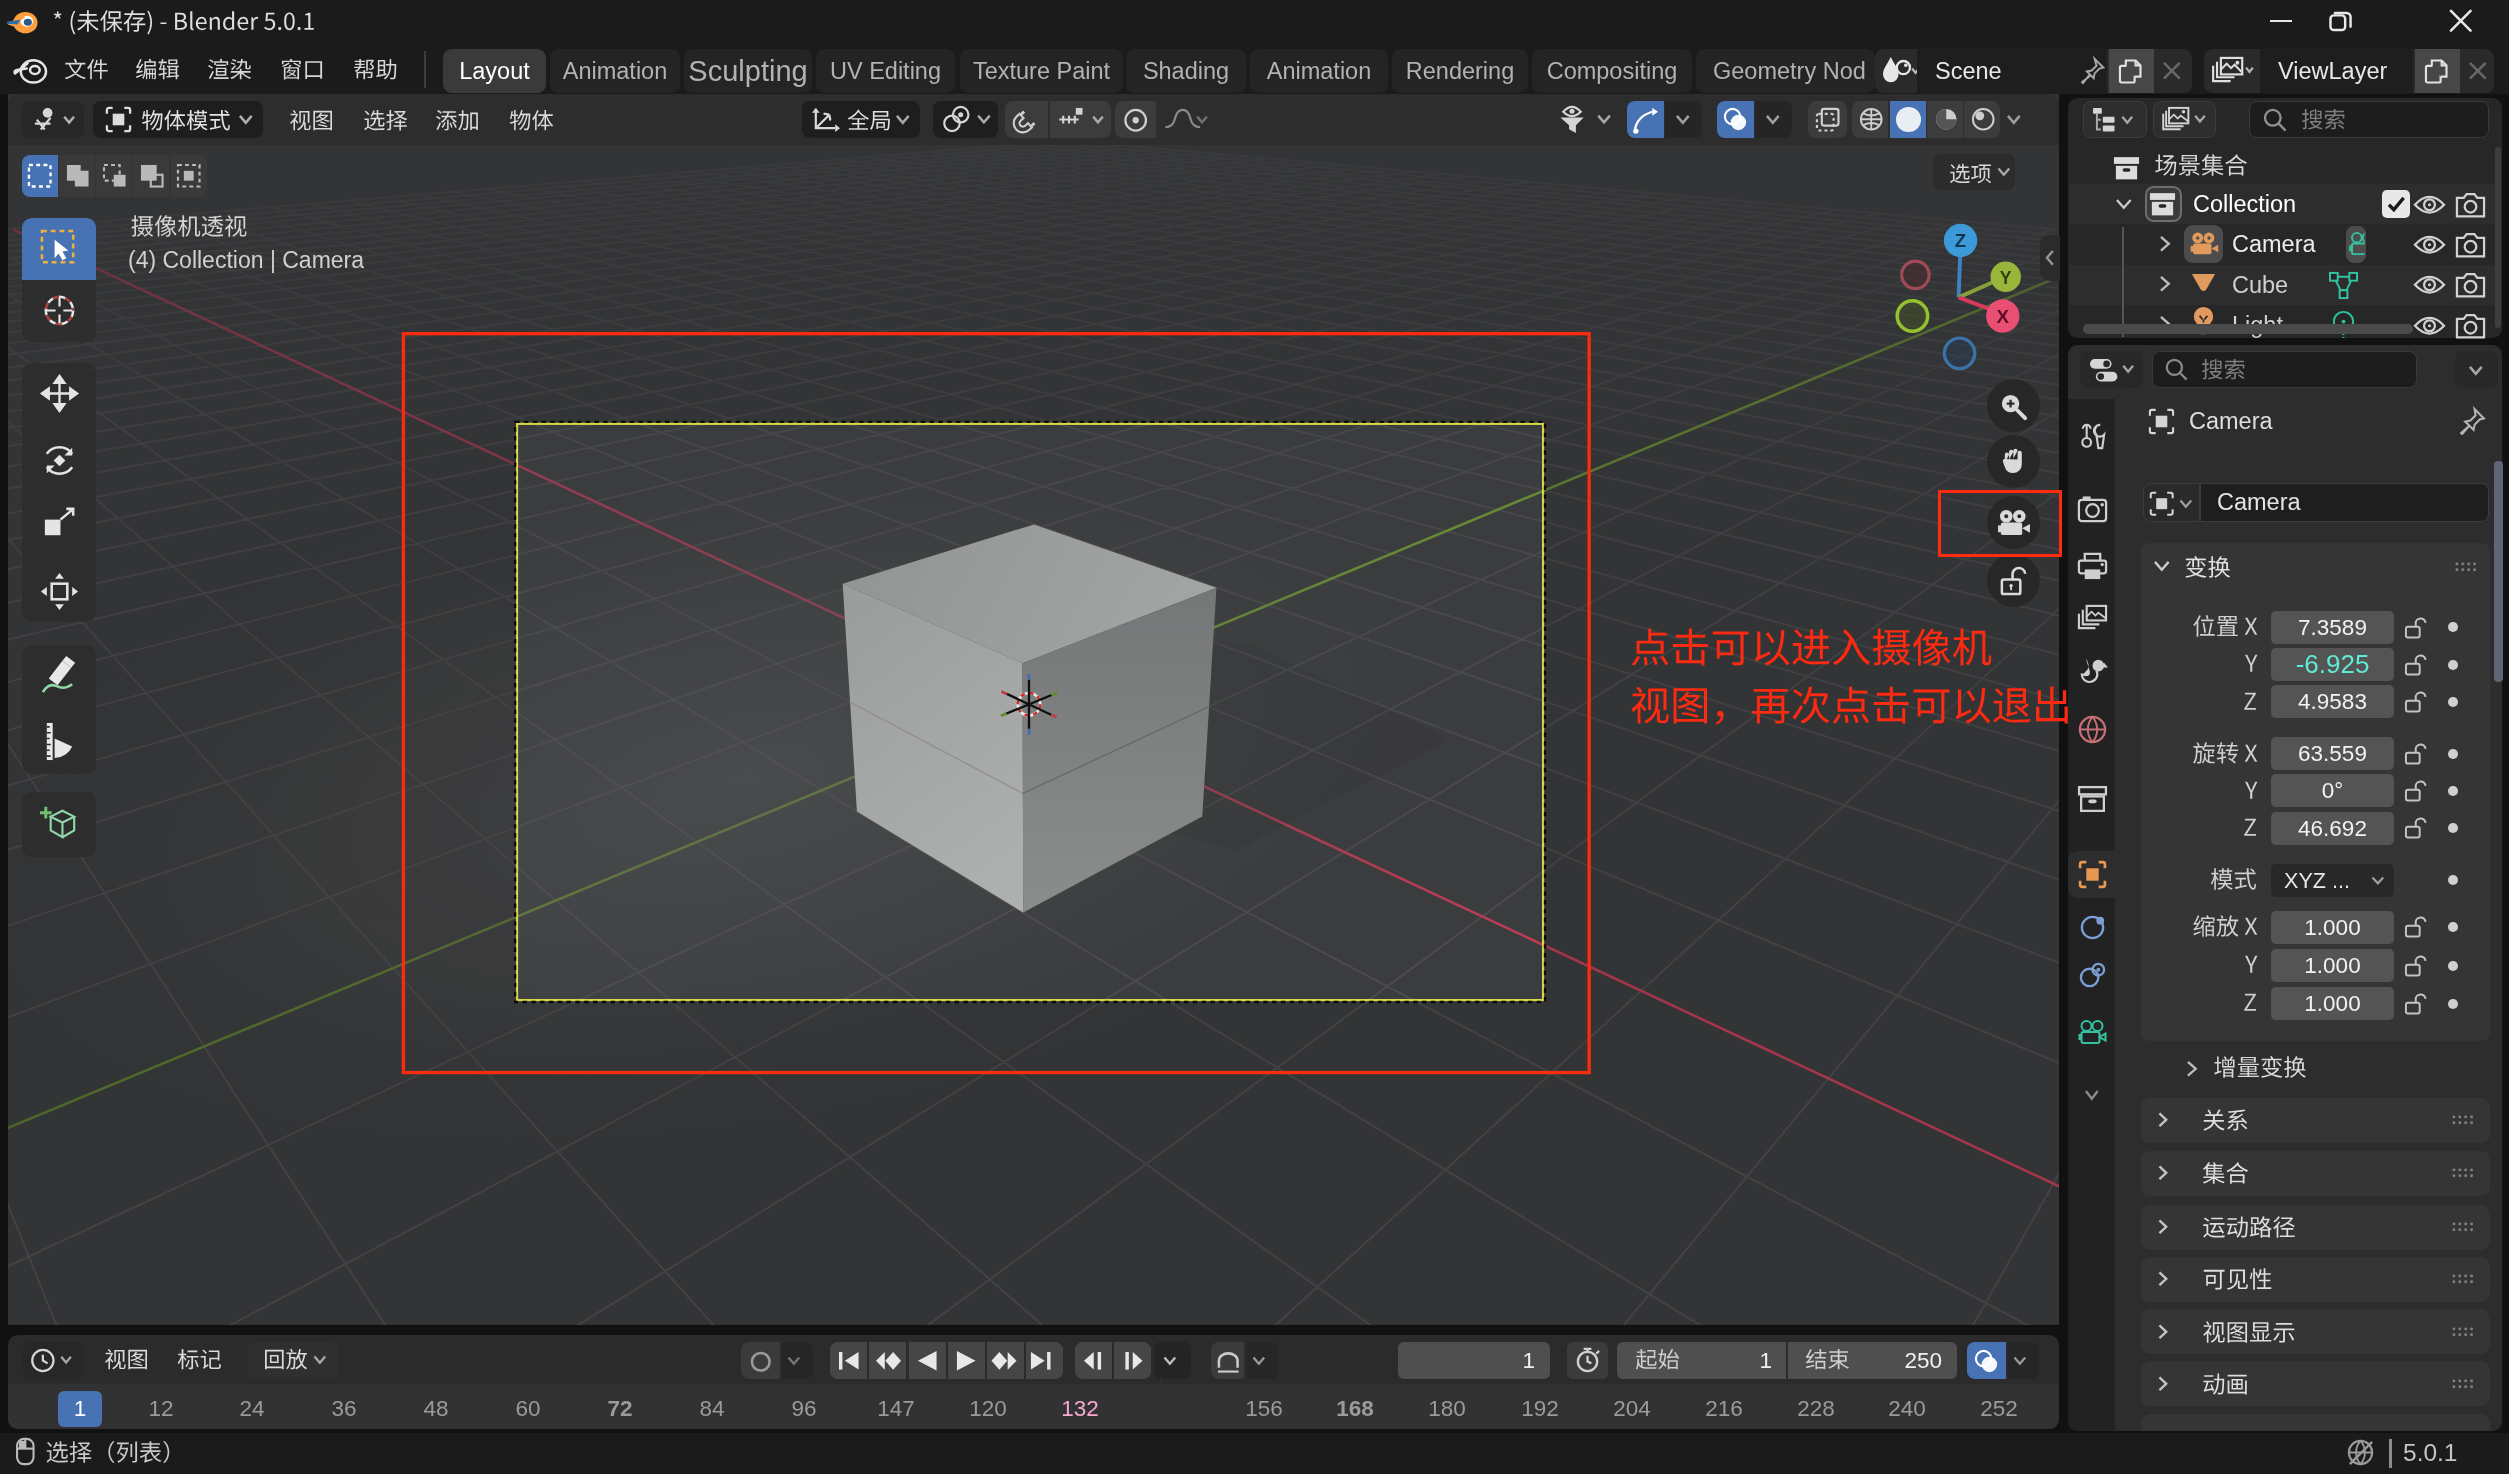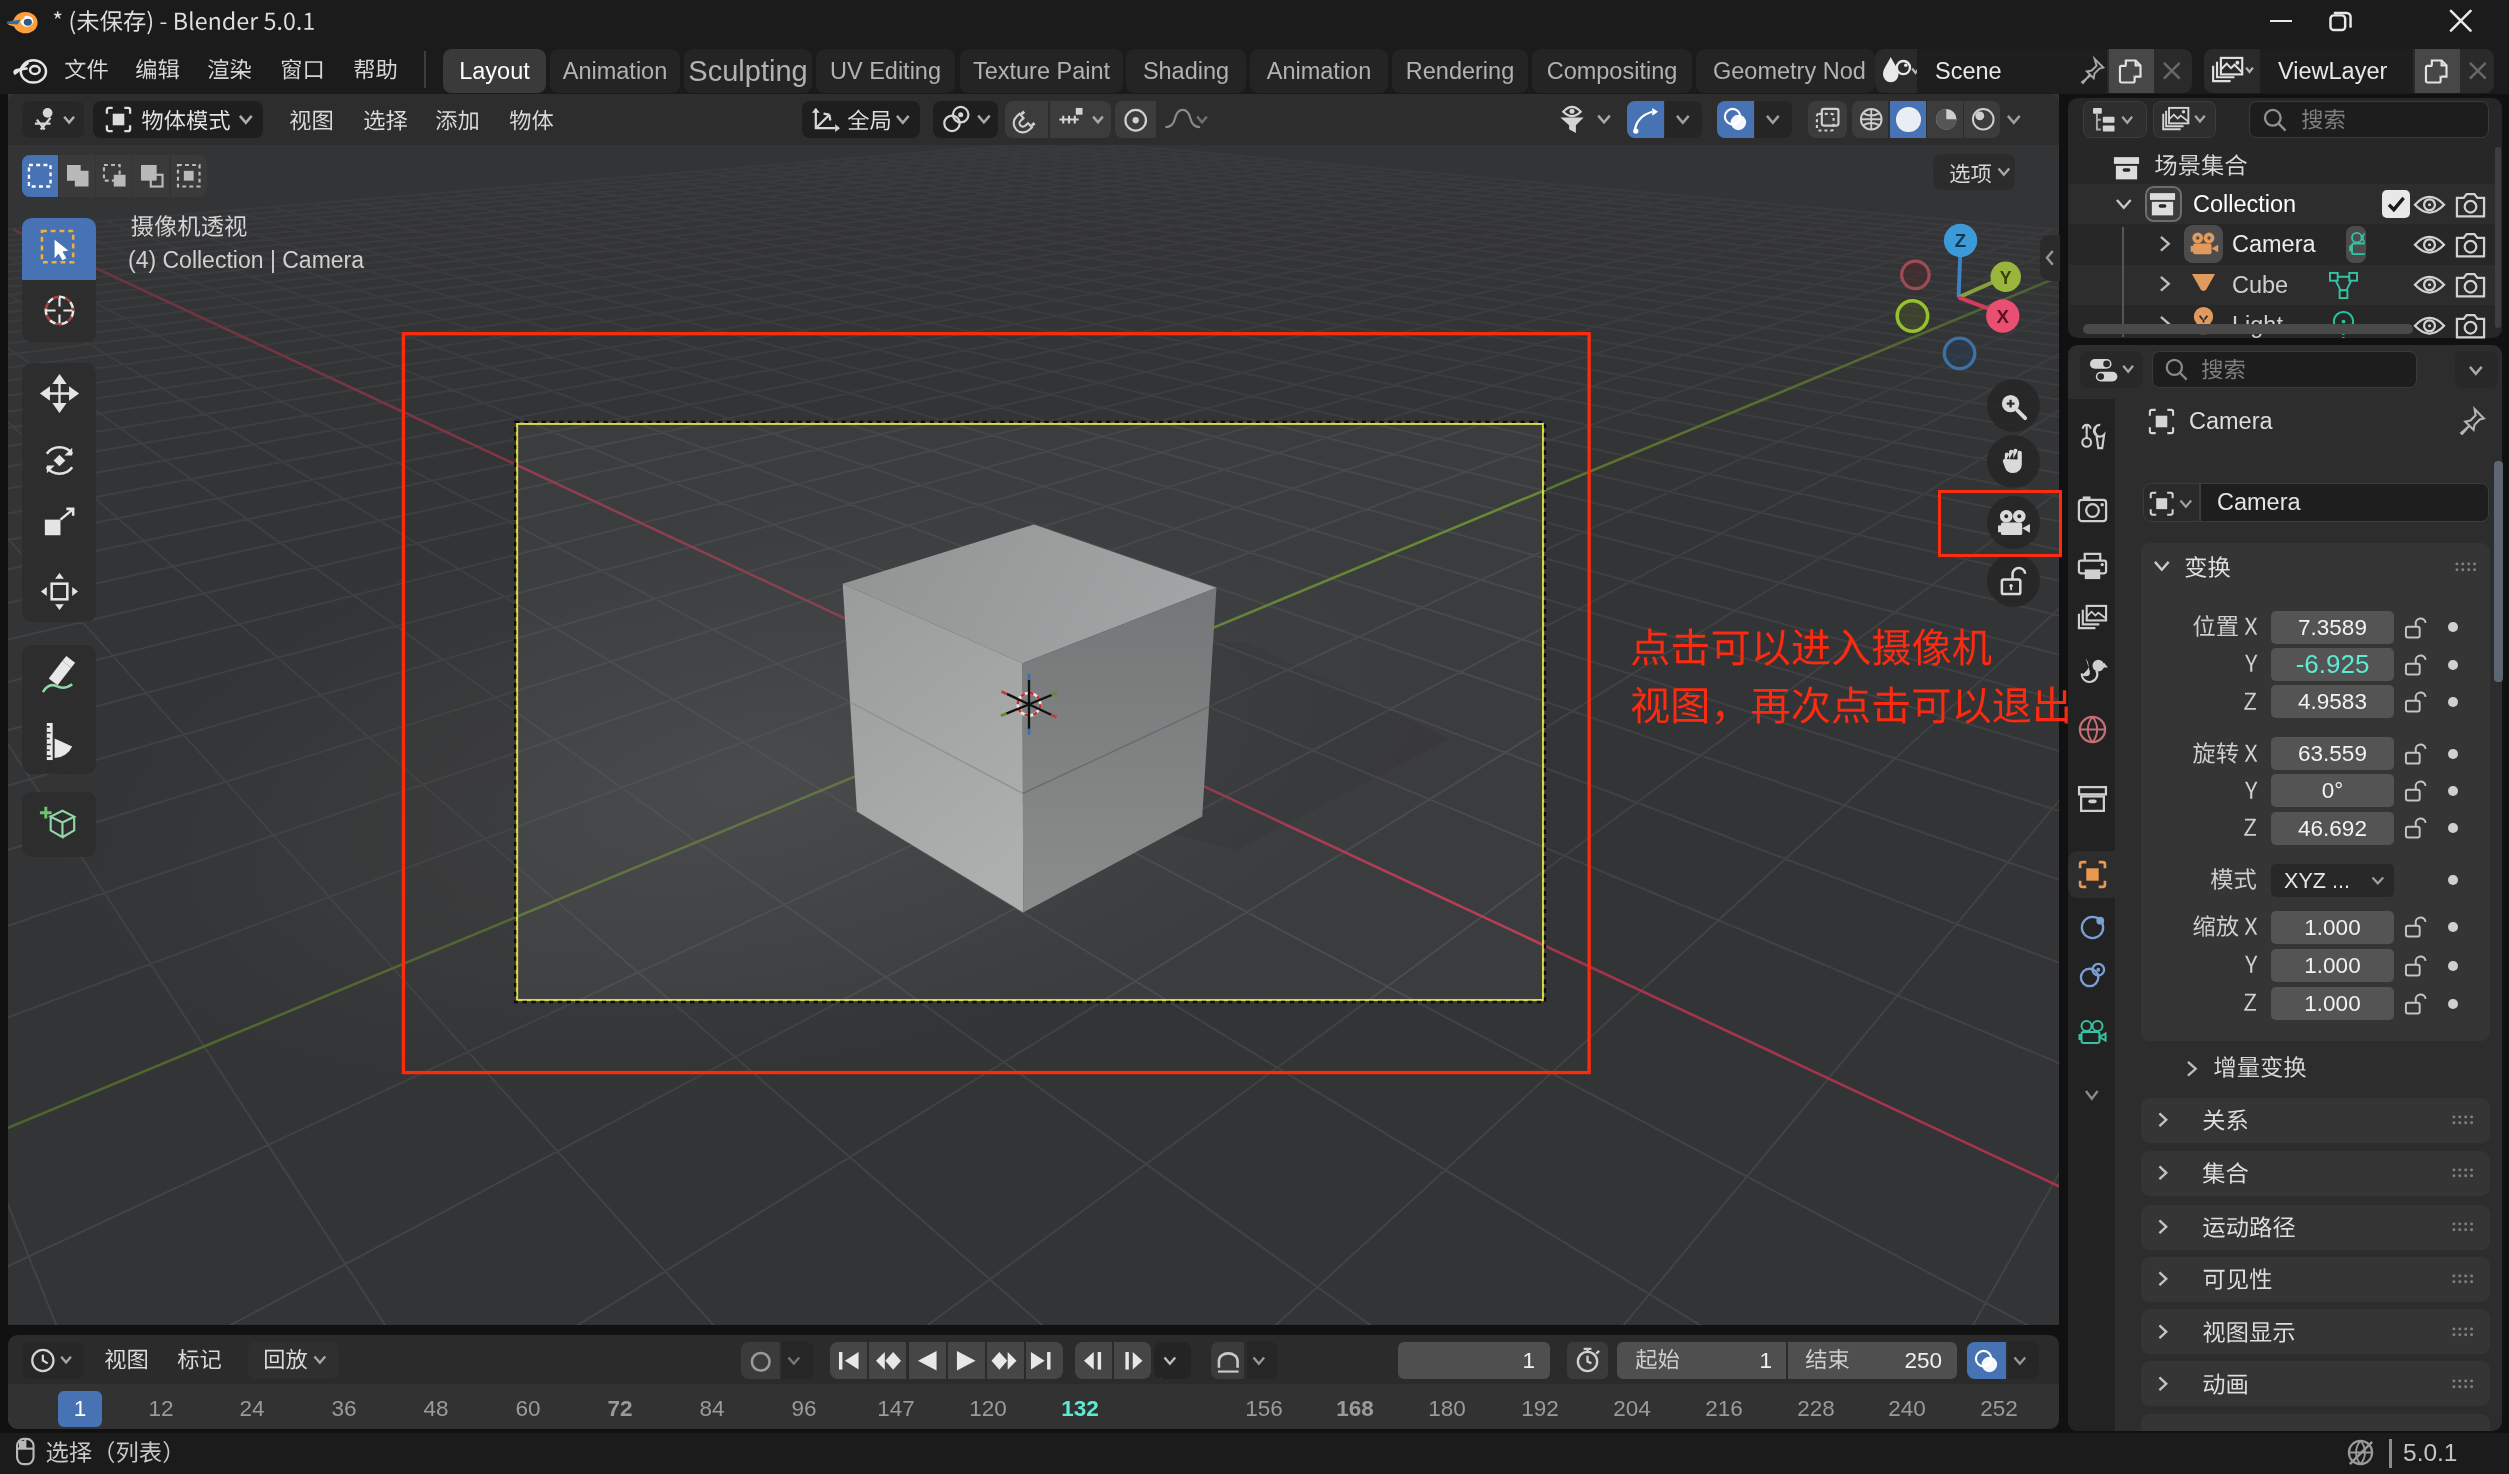--- a/index.html
+++ b/index.html
@@ -917,21 +917,21 @@
 <div class="ab" style="left:122px;top:1391px;width:78px;height:36px;font-size:22.5px;color:#9b9b9b;line-height:36px;text-align:center;font-weight:400;white-space:nowrap">12</div>
 <div class="ab" style="left:213px;top:1391px;width:78px;height:36px;font-size:22.5px;color:#9b9b9b;line-height:36px;text-align:center;font-weight:400;white-space:nowrap">24</div>
 <div class="ab" style="left:305px;top:1391px;width:78px;height:36px;font-size:22.5px;color:#9b9b9b;line-height:36px;text-align:center;font-weight:400;white-space:nowrap">36</div>
 <div class="ab" style="left:397px;top:1391px;width:78px;height:36px;font-size:22.5px;color:#9b9b9b;line-height:36px;text-align:center;font-weight:400;white-space:nowrap">48</div>
 <div class="ab" style="left:489px;top:1391px;width:78px;height:36px;font-size:22.5px;color:#9b9b9b;line-height:36px;text-align:center;font-weight:400;white-space:nowrap">60</div>
 <div class="ab" style="left:581px;top:1391px;width:78px;height:36px;font-size:22.5px;color:#9b9b9b;line-height:36px;text-align:center;font-weight:700;white-space:nowrap">72</div>
 <div class="ab" style="left:673px;top:1391px;width:78px;height:36px;font-size:22.5px;color:#9b9b9b;line-height:36px;text-align:center;font-weight:400;white-space:nowrap">84</div>
 <div class="ab" style="left:765px;top:1391px;width:78px;height:36px;font-size:22.5px;color:#9b9b9b;line-height:36px;text-align:center;font-weight:400;white-space:nowrap">96</div>
 <div class="ab" style="left:857px;top:1391px;width:78px;height:36px;font-size:22.5px;color:#9b9b9b;line-height:36px;text-align:center;font-weight:400;white-space:nowrap">147</div>
 <div class="ab" style="left:949px;top:1391px;width:78px;height:36px;font-size:22.5px;color:#9b9b9b;line-height:36px;text-align:center;font-weight:400;white-space:nowrap">120</div>
-<div class="ab" style="left:1041px;top:1391px;width:78px;height:36px;font-size:22.5px;color:#5eead4;line-height:36px;text-align:center;font-weight:700;white-space:nowrap">132</div>
+<div class="ab" style="left:1041px;top:1391px;width:78px;height:36px;font-size:22.5px;color:#f9a8d4;line-height:36px;text-align:center;font-weight:400;white-space:nowrap">132</div>
 <div class="ab" style="left:1133px;top:1356px;width:78px;height:36px;font-size:16px;color:#9b9b9b;line-height:36px;text-align:center;font-weight:400;white-space:nowrap">144</div>
 <div class="ab" style="left:1225px;top:1391px;width:78px;height:36px;font-size:22.5px;color:#9b9b9b;line-height:36px;text-align:center;font-weight:400;white-space:nowrap">156</div>
 <div class="ab" style="left:1316px;top:1391px;width:78px;height:36px;font-size:22.5px;color:#9b9b9b;line-height:36px;text-align:center;font-weight:700;white-space:nowrap">168</div>
 <div class="ab" style="left:1408px;top:1391px;width:78px;height:36px;font-size:22.5px;color:#9b9b9b;line-height:36px;text-align:center;font-weight:400;white-space:nowrap">180</div>
 <div class="ab" style="left:1501px;top:1391px;width:78px;height:36px;font-size:22.5px;color:#9b9b9b;line-height:36px;text-align:center;font-weight:400;white-space:nowrap">192</div>
 <div class="ab" style="left:1593px;top:1391px;width:78px;height:36px;font-size:22.5px;color:#9b9b9b;line-height:36px;text-align:center;font-weight:400;white-space:nowrap">204</div>
 <div class="ab" style="left:1685px;top:1391px;width:78px;height:36px;font-size:22.5px;color:#9b9b9b;line-height:36px;text-align:center;font-weight:400;white-space:nowrap">216</div>
 <div class="ab" style="left:1777px;top:1391px;width:78px;height:36px;font-size:22.5px;color:#9b9b9b;line-height:36px;text-align:center;font-weight:400;white-space:nowrap">228</div>
 <div class="ab" style="left:1868px;top:1391px;width:78px;height:36px;font-size:22.5px;color:#9b9b9b;line-height:36px;text-align:center;font-weight:400;white-space:nowrap">240</div>
 <div class="ab" style="left:1960px;top:1391px;width:78px;height:36px;font-size:22.5px;color:#9b9b9b;line-height:36px;text-align:center;font-weight:400;white-space:nowrap">252</div>

